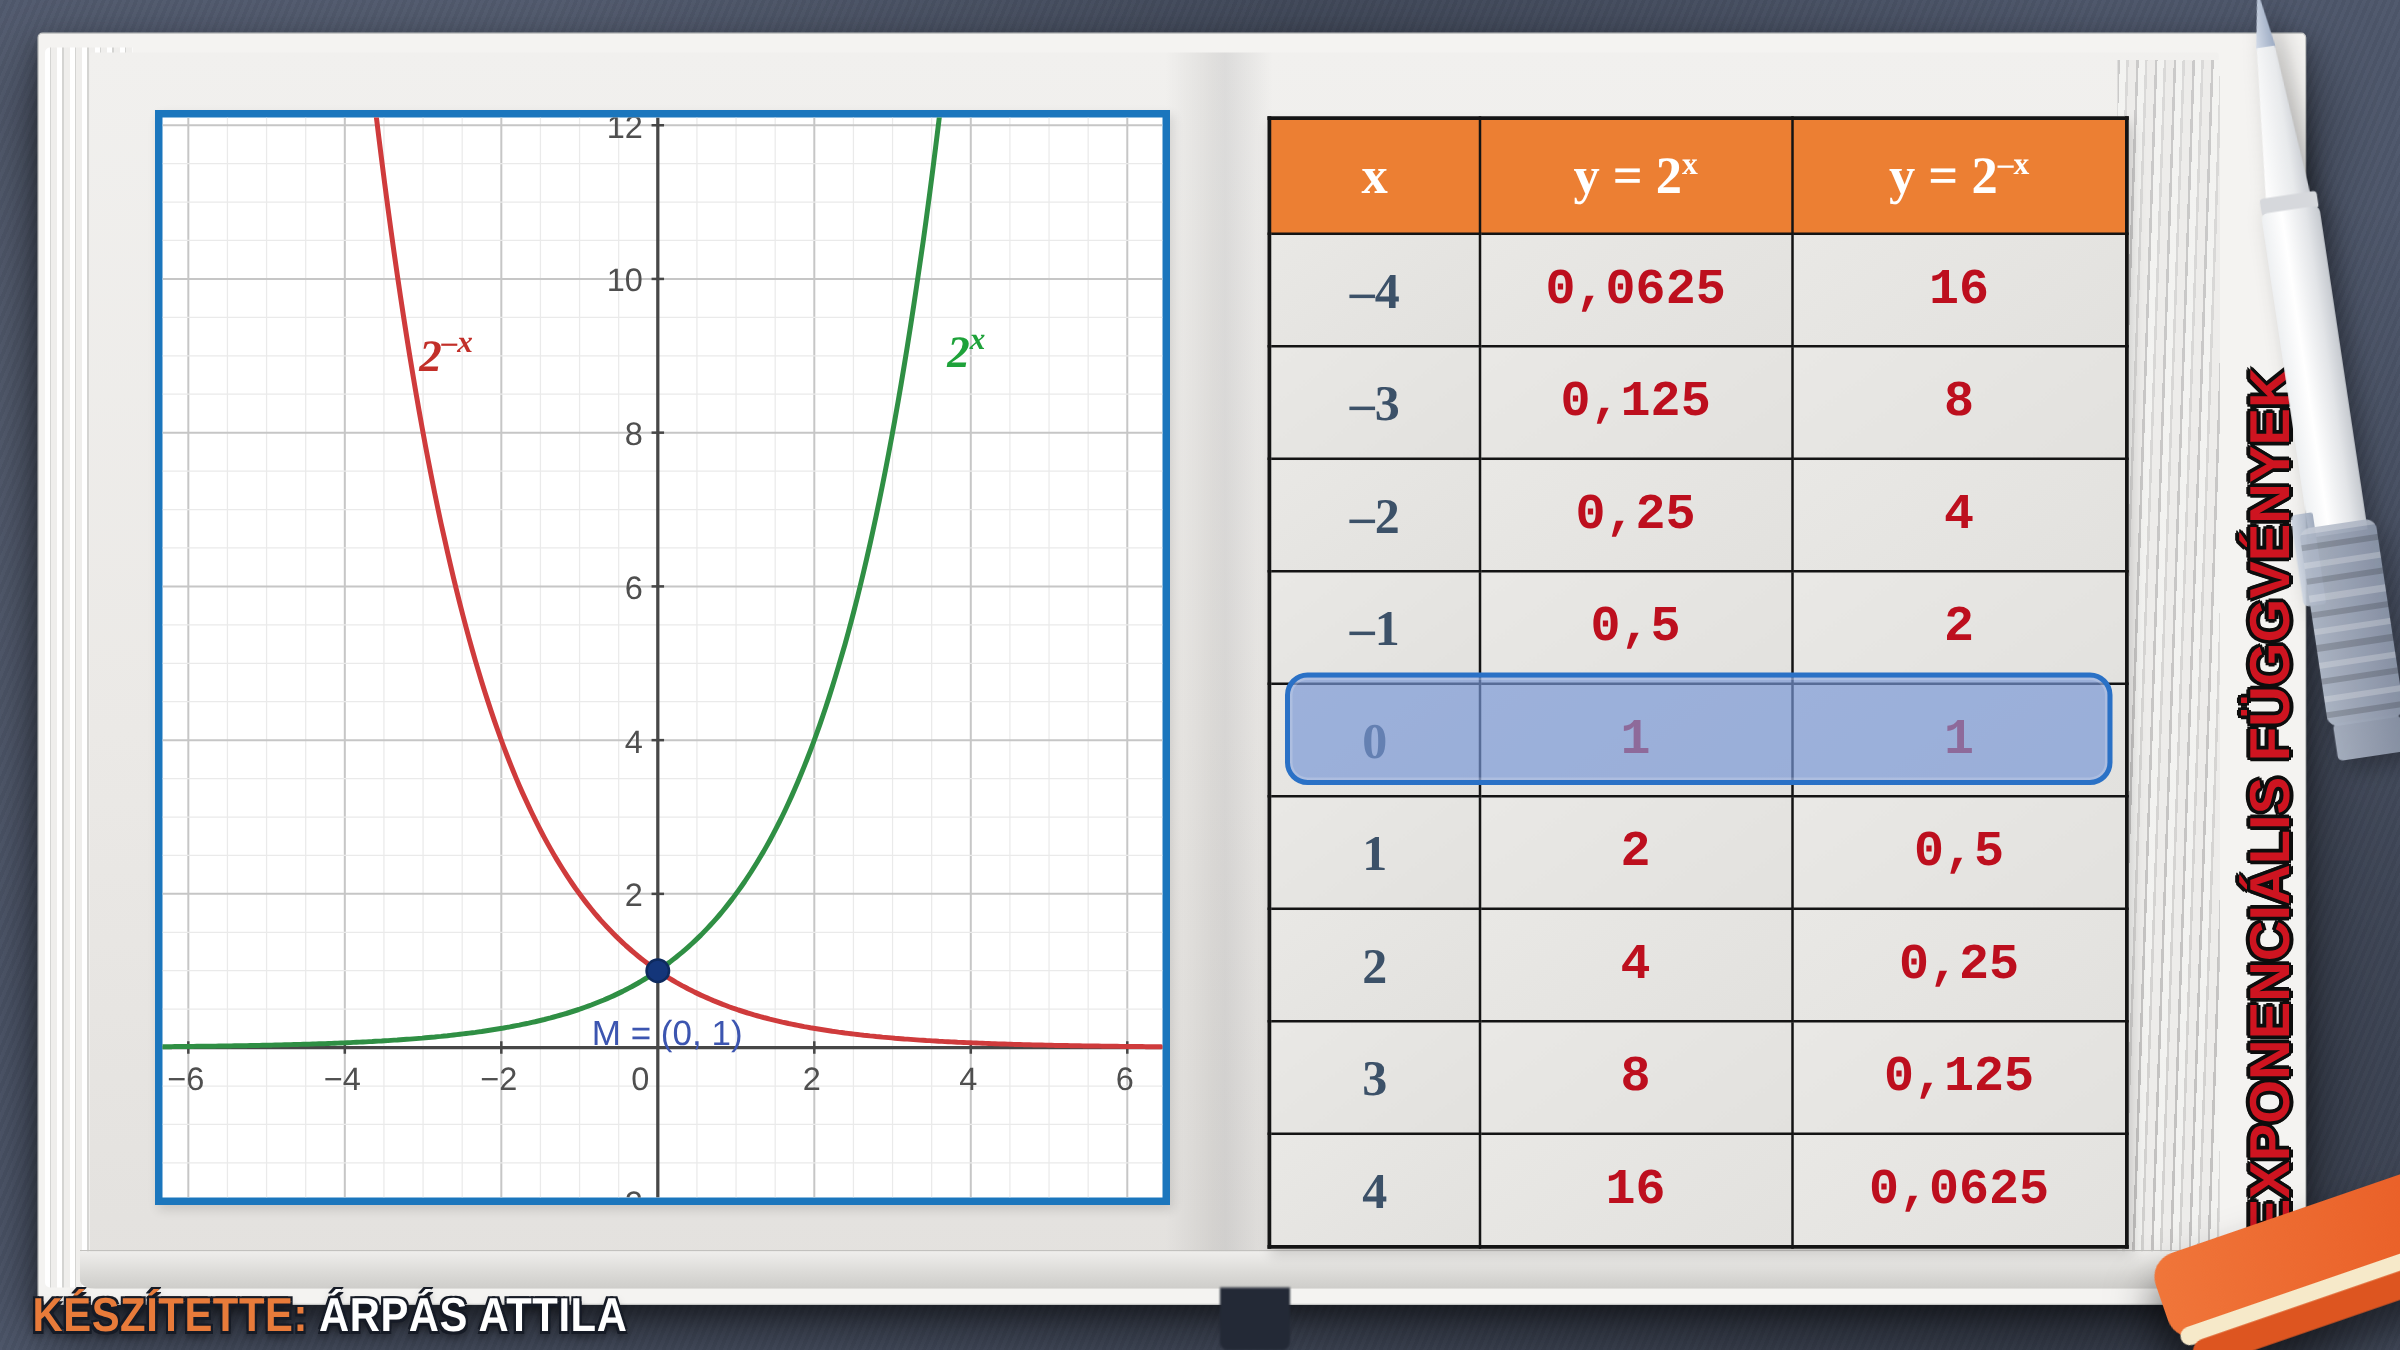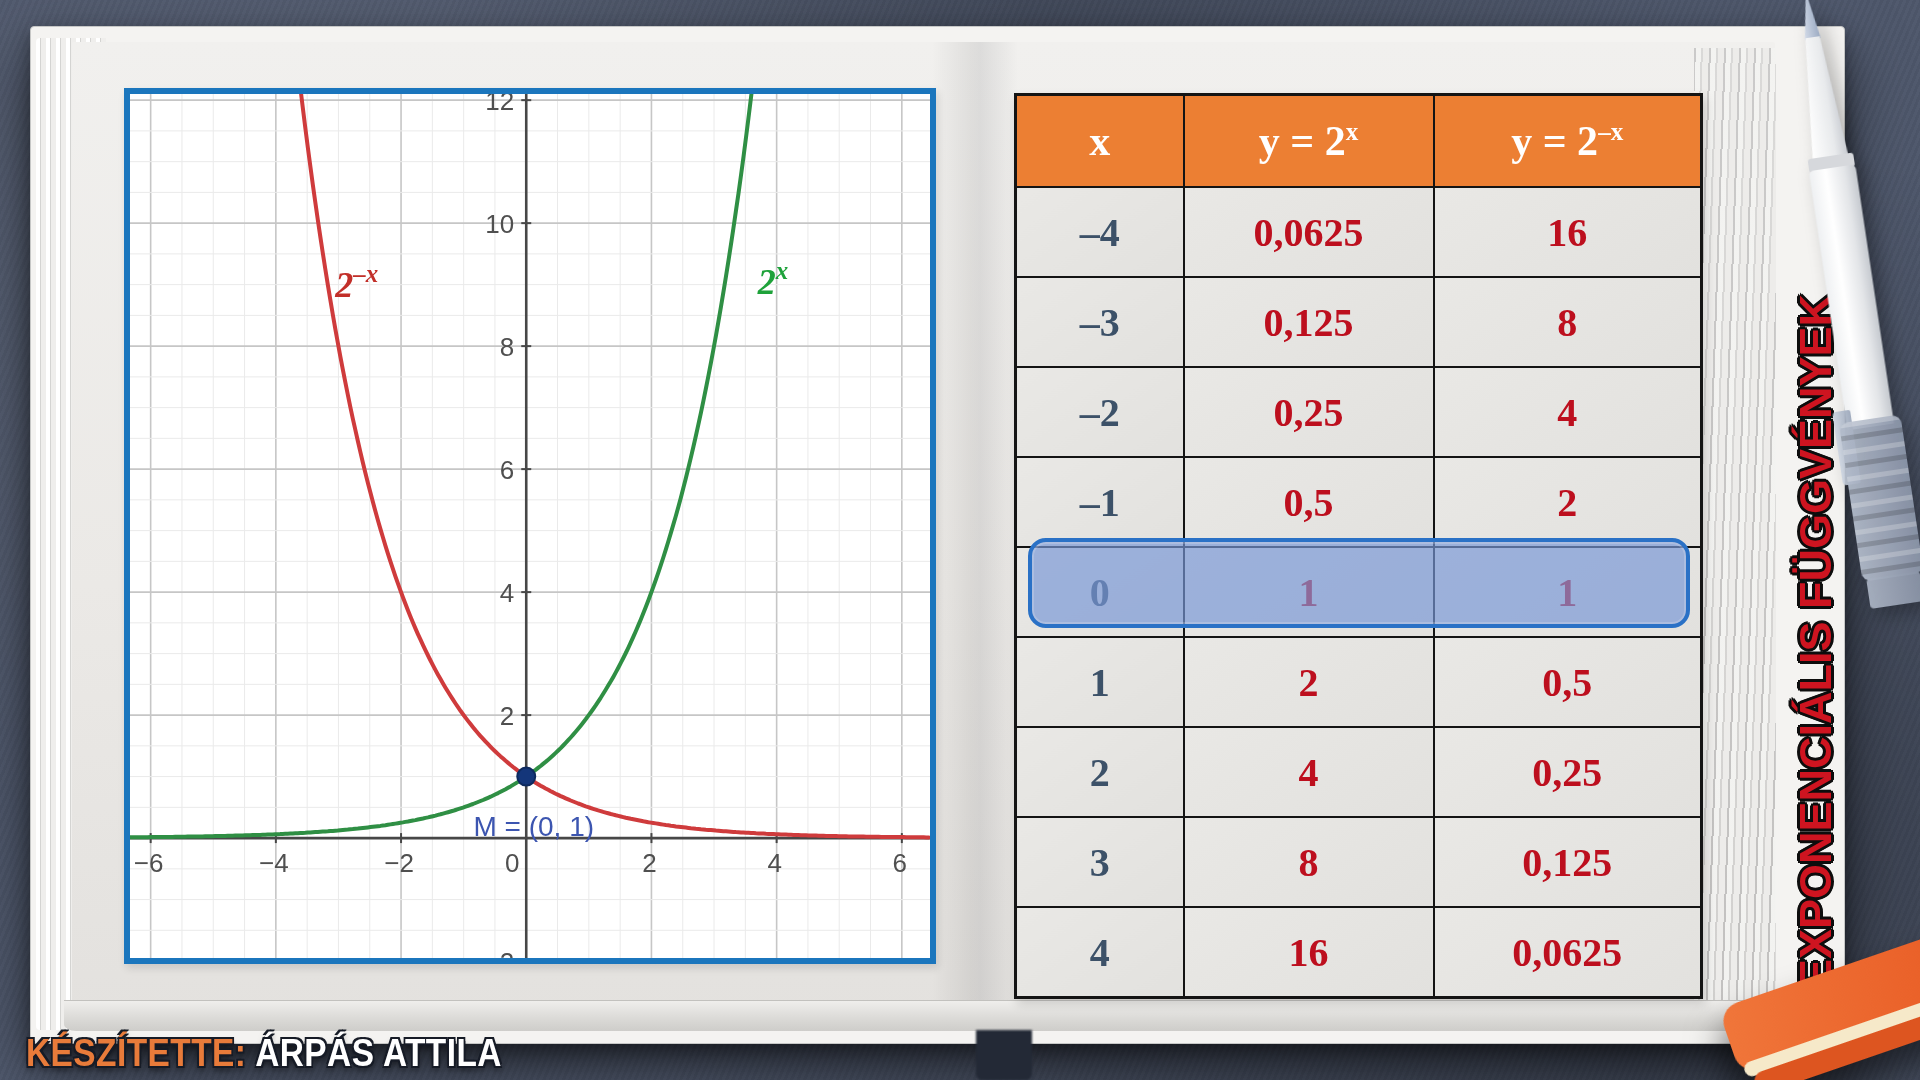--- a/index.html
+++ b/index.html
@@ -71,21 +71,21 @@
   }
   table.values th{
     height:88px;background:#ec7f33;color:#ffffff;font-size:42px;
     border:2px solid #141414;text-align:center;
   }
   table.values td{
     height:86px;border:2px solid #141414;text-align:center;font-size:40px;
     background:linear-gradient(145deg,#e9e8e5,#e2e1de);
   }
   table.values td.cx{color:#3c5168;}
-  table.values td.cv{color:#bd0f1e;}
+  table.values td.cv{color:#bd0f1e;font-family:Liberation Mono, monospace;}
   table.values sup{font-size:60%;vertical-align:super;line-height:0;}
   .hl-overlay{
     position:absolute;left:14px;right:10px;height:82px;
     border:4px solid #2a71c6;border-radius:18px;
     background:rgba(119,151,213,.68);
     box-shadow:inset 0 0 0 2px rgba(255,255,255,.18);
     pointer-events:none;
   }
   
   .side-title{

